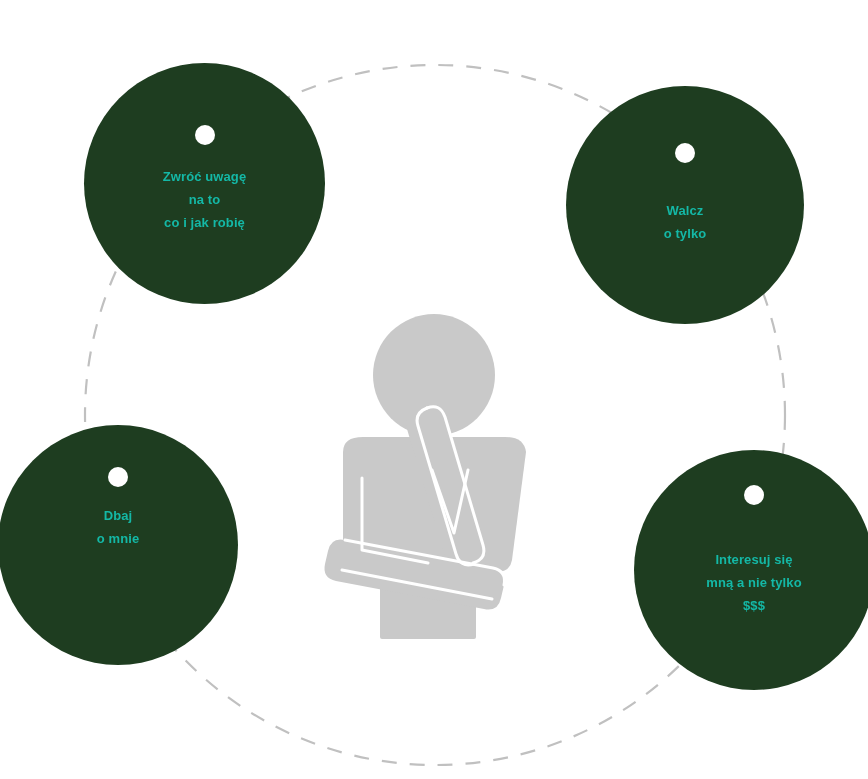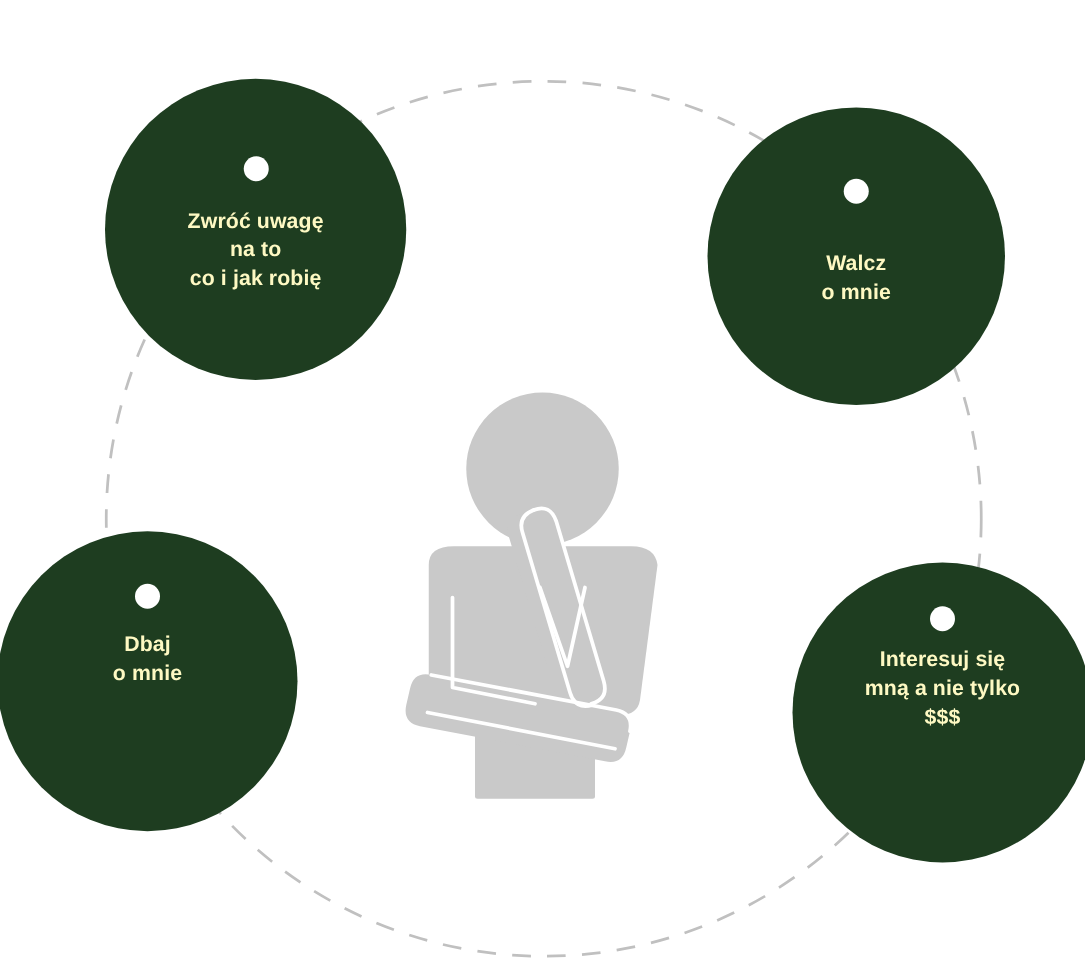--- a/index.html
+++ b/index.html
@@ -35,23 +35,23 @@
     box-sizing: border-box;
   }
   .node-dot {
     width: 20px;
     height: 20px;
     border-radius: 50%;
     background: #ffffff;
     flex: 0 0 auto;
   }
   .node-label {
-    color: #fef9c3;
+    color: #14b8a6;
     font-weight: bold;
-    font-size: 17px;
+    font-size: 13px;
     line-height: 23px;
     text-align: center;
     letter-spacing: 0.1px;
     white-space: pre-line;
     padding: 0 10px;
   }
   
   #node-attention { left: 84px;  top: 63px;  width: 241px; height: 241px; }
   #node-attention .node-dot   { margin-top: 62px; }
   #node-attention .node-label { margin-top: 20px; }
@@ -59,21 +59,21 @@
   #node-fight { left: 566px; top: 86px;  width: 238px; height: 238px; }
   #node-fight .node-dot       { margin-top: 57px; }
   #node-fight .node-label     { margin-top: 36px; }
 
   #node-care { left: -2px;  top: 425px; width: 240px; height: 240px; }
   #node-care .node-dot        { margin-top: 42px; }
   #node-care .node-label      { margin-top: 17px; }
 
   #node-interest { left: 634px; top: 450px; width: 240px; height: 240px; }
   #node-interest .node-dot    { margin-top: 35px; }
-  #node-interest .node-label  { margin-top: 11px; }
+  #node-interest .node-label  { margin-top: 43px; }
 </style>
 </head>
 <body>
 
 <div id="canvas">
 
   <svg class="layer" viewBox="0 0 868 779" width="868" height="779">
     <circle cx="435" cy="415" r="350" fill="none" stroke="#c0c0c0" stroke-width="2.2" stroke-dasharray="15 13" stroke-linecap="butt"></circle>
   </svg>
 
@@ -111,21 +111,21 @@
   <div class="node" id="node-attention">
     <div class="node-dot"></div>
     <div class="node-label">Zwróć uwagę
 na to
 co i jak robię</div>
   </div>
 
   <div class="node" id="node-fight">
     <div class="node-dot"></div>
     <div class="node-label">Walcz
-o mnie</div>
+o tylko</div>
   </div>
 
   <div class="node" id="node-care">
     <div class="node-dot"></div>
     <div class="node-label">Dbaj
 o mnie</div>
   </div>
 
   <div class="node" id="node-interest">
     <div class="node-dot"></div>

